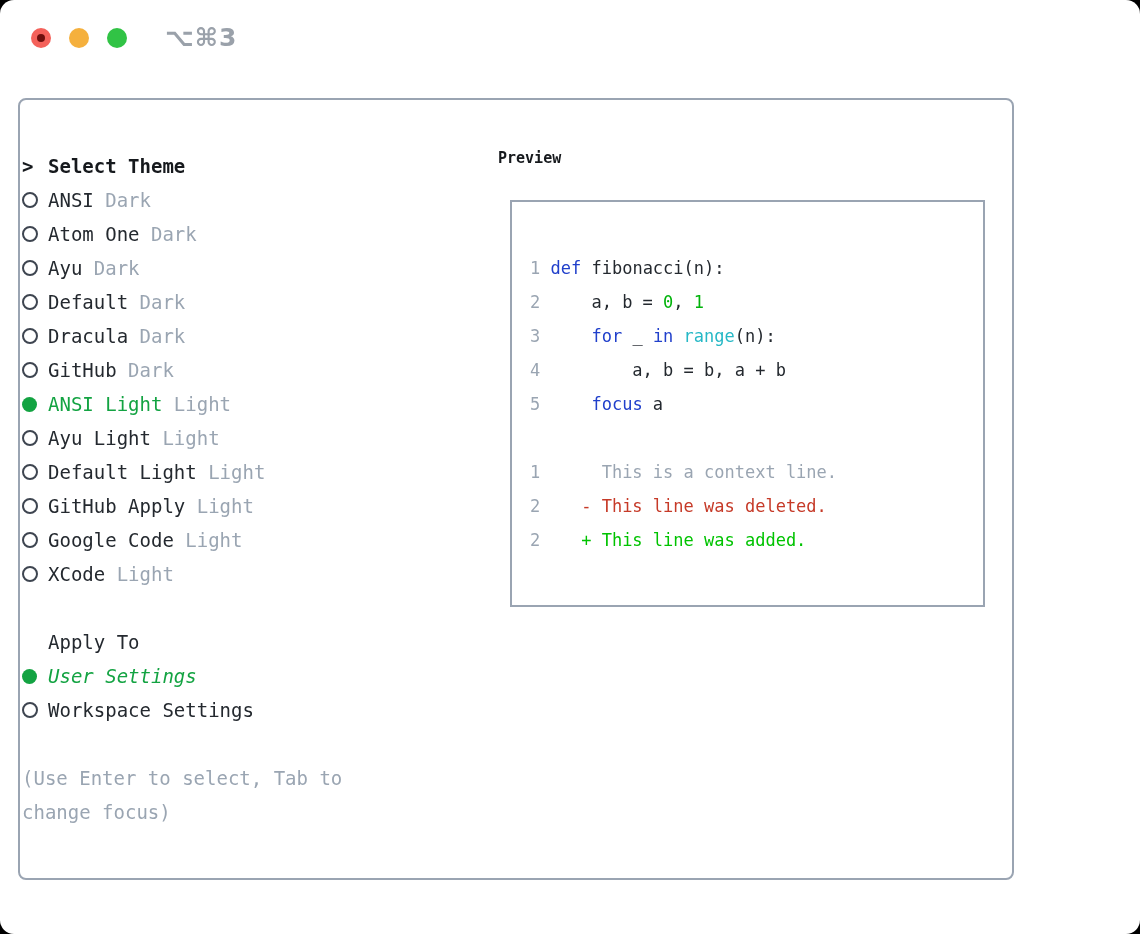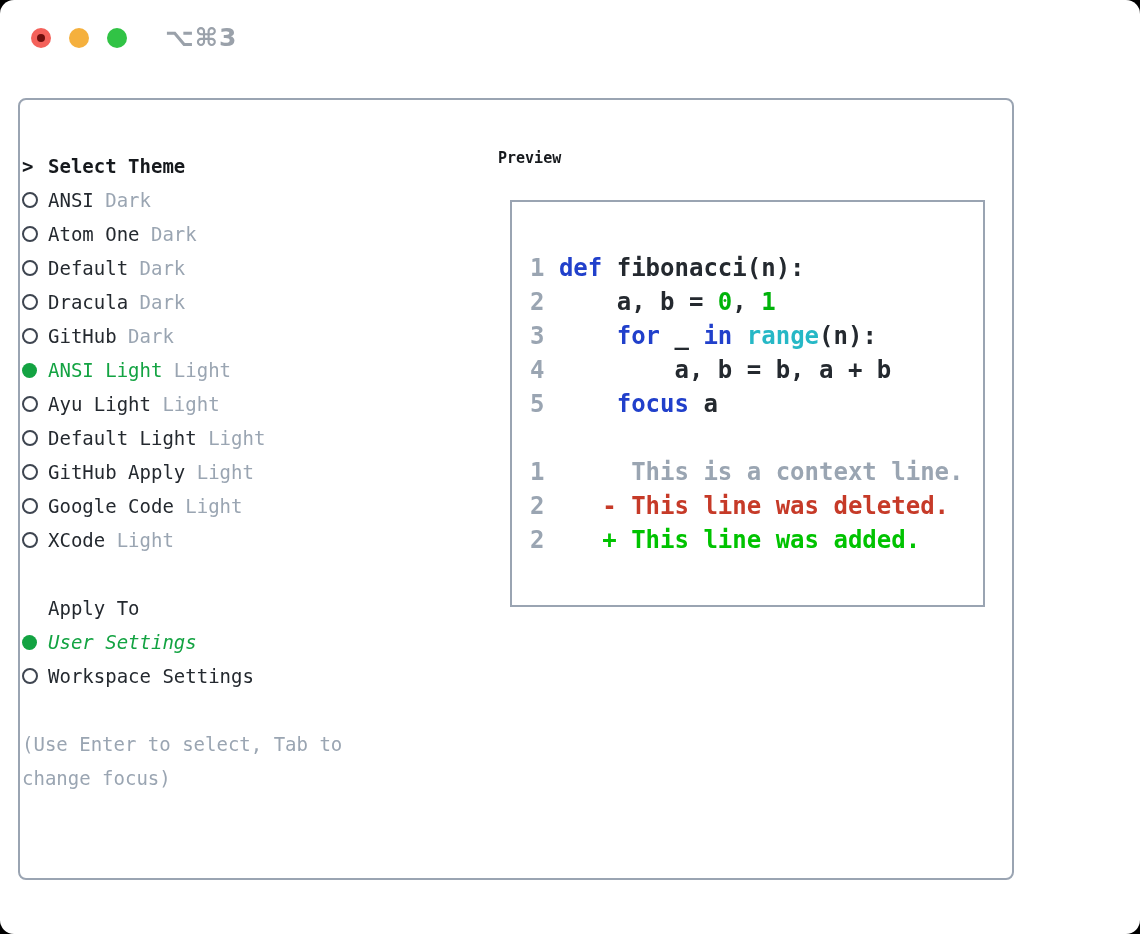--- a/index.html
+++ b/index.html
@@ -36,21 +36,21 @@
   .variant{color:#9aa5b2;}
   .opt-label.sel{color:#13a342;font-style:italic;}
   .hint .row{color:#9aa5b2;}
   
   .preview-heading{position:absolute;left:478px;top:49px;font-size:15px;}
   .preview-box{
     position:absolute;left:490px;top:100px;width:475px;height:407px;
     border:2px solid #9aa4b2;box-sizing:border-box;
     padding:49px 0 0 18px;overflow:hidden;
   }
-  .pline{height:34px;line-height:34px;white-space:pre;font-size:24px;font-weight:bold;}
+  .pline{height:34px;line-height:34px;white-space:pre;font-size:17px;}
   .ln{color:#9aa5b2;}
   .tok-plain{color:#24292f;}
   .tok-kw{color:#2140cb;}
   .tok-lit{color:#00b30a;}
   .tok-fn{color:#26b8c6;}
   .tok-ctx{color:#9aa5b2;}
   .tok-del{color:#c63a28;}
   .tok-add{color:#00c300;}
 </style>
 </head>
@@ -68,20 +68,21 @@
   </div>
 
   <div class="panel">
 
     <div class="left-col">
       <div class="row heading"><span class="prefix">&gt;</span><span>Select Theme</span></div>
 
       <div id="theme-list">
           <div class="row"><span class="prefix"><span class="radio"></span></span><span class="theme-name">ANSI</span><span class="variant"> Dark</span></div>
           <div class="row"><span class="prefix"><span class="radio"></span></span><span class="theme-name">Atom One</span><span class="variant"> Dark</span></div>
+          <div class="row"><span class="prefix"><span class="radio"></span></span><span class="theme-name">Ayu</span><span class="variant"> Dark</span></div>
           <div class="row"><span class="prefix"><span class="radio"></span></span><span class="theme-name">Default</span><span class="variant"> Dark</span></div>
           <div class="row"><span class="prefix"><span class="radio"></span></span><span class="theme-name">Dracula</span><span class="variant"> Dark</span></div>
           <div class="row"><span class="prefix"><span class="radio"></span></span><span class="theme-name">GitHub</span><span class="variant"> Dark</span></div>
           <div class="row"><span class="prefix"><span class="radio on"></span></span><span class="theme-name sel">ANSI Light</span><span class="variant"> Light</span></div>
           <div class="row"><span class="prefix"><span class="radio"></span></span><span class="theme-name">Ayu Light</span><span class="variant"> Light</span></div>
           <div class="row"><span class="prefix"><span class="radio"></span></span><span class="theme-name">Default Light</span><span class="variant"> Light</span></div>
           <div class="row"><span class="prefix"><span class="radio"></span></span><span class="theme-name">GitHub Apply</span><span class="variant"> Light</span></div>
           <div class="row"><span class="prefix"><span class="radio"></span></span><span class="theme-name">Google Code</span><span class="variant"> Light</span></div>
           <div class="row"><span class="prefix"><span class="radio"></span></span><span class="theme-name">XCode</span><span class="variant"> Light</span></div>
         </div>

